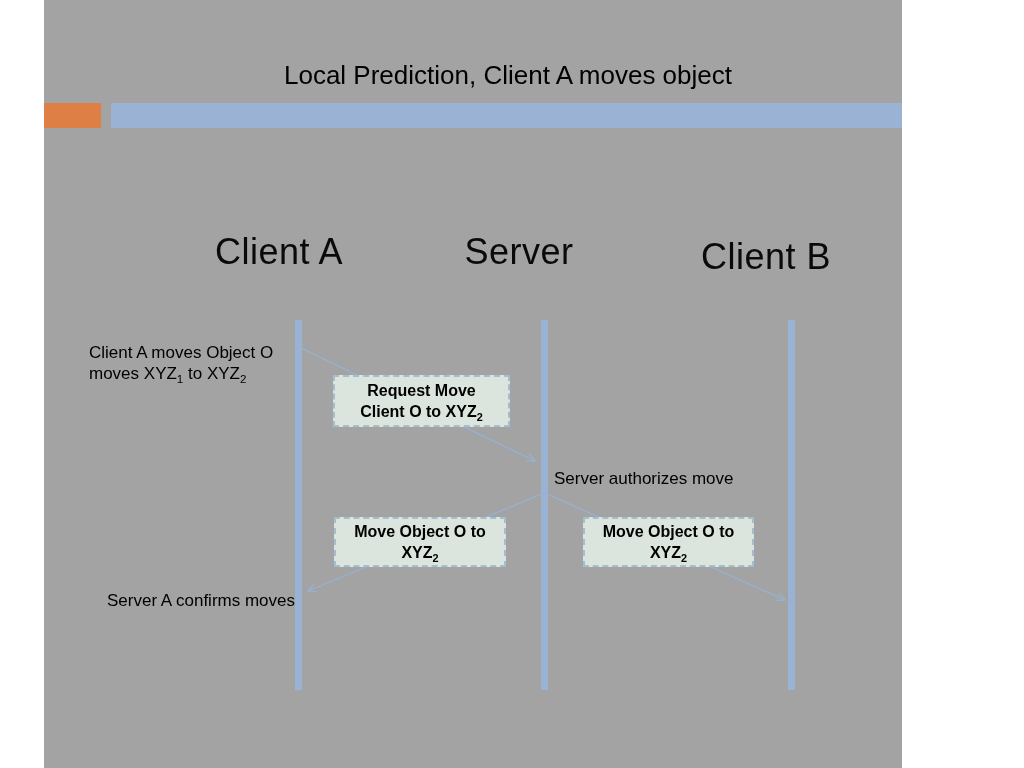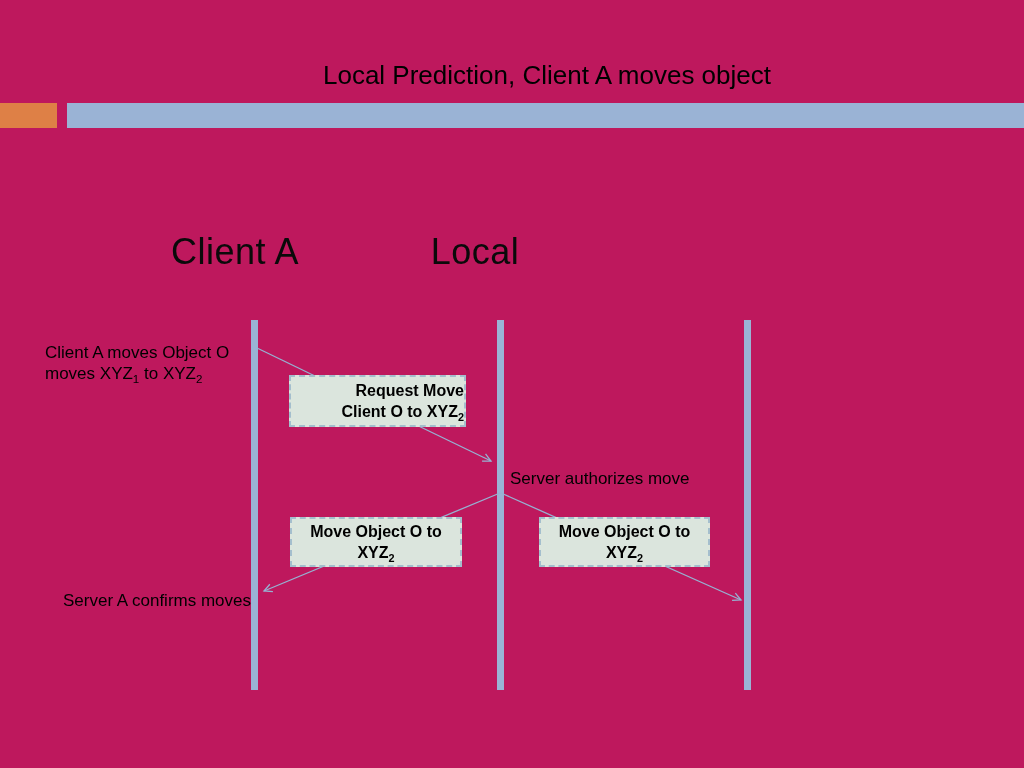--- a/index.html
+++ b/index.html
@@ -1,22 +1,23 @@
 <!DOCTYPE html>
 <html><head>
 <meta charset="utf-8">
 <style>
   html, body { margin: 0; padding: 0; background: #ffffff; }
   .slide {
     position: relative;
-    width: 1024px;
+    width: 858px;
     height: 768px;
-    background: #be185d;
+    background: #a3a3a3;
     font-family: "Liberation Sans", sans-serif;
     overflow: hidden;
+    margin-left: 44px;
   }
   .title {
     position: absolute;
     left: 70px;
     right: 0;
     top: 60px;
     text-align: center;
     font-size: 26px;
     color: #000000;
     white-space: nowrap;
@@ -73,21 +74,21 @@
     border: 2px dashed #a4becd;
     display: flex;
     flex-direction: column;
     justify-content: center;
     text-align: center;
     font-weight: bold;
     font-size: 16px;
     line-height: 21px;
     color: #000000;
   }
-  .box-request { left: 289px; top: 375px; width: 177px; height: 52px; align-items: flex-end; }
+  .box-request { left: 289px; top: 375px; width: 177px; height: 52px; }
   .box-move-a  { left: 290px; top: 517px; width: 172px; height: 50px; }
   .box-move-b  { left: 539px; top: 517px; width: 171px; height: 50px; }
   .note {
     position: absolute;
     z-index: 2;
     font-size: 17px;
     color: #000000;
     white-space: nowrap;
   }
   .note-moves   { left: 45px;  top: 342px; line-height: 21px; white-space: normal; width: 220px; }
@@ -100,21 +101,22 @@
 <body>
 
 <div class="slide">
 
   <div class="title">Local Prediction, Client A moves object</div>
 
   <div class="bar-orange"></div>
   <div class="bar-blue"></div>
 
   <div class="ll-header h-a">Client A</div>
-  <div class="ll-header h-s">Local</div>
+  <div class="ll-header h-s">Server</div>
+  <div class="ll-header h-b">Client B</div>
 
   <div class="lifeline ll-a"></div>
   <div class="lifeline ll-s"></div>
   <div class="lifeline ll-b"></div>
 
   <svg class="arrows" width="1024" height="768">
     <defs>
       <marker id="ah" markerUnits="userSpaceOnUse" markerWidth="14" markerHeight="14" refX="9" refY="5" orient="auto">
         <path d="M1,1 L9,5 L1,9" fill="none" stroke="#96b2d2" stroke-width="1.3"></path>
       </marker>

